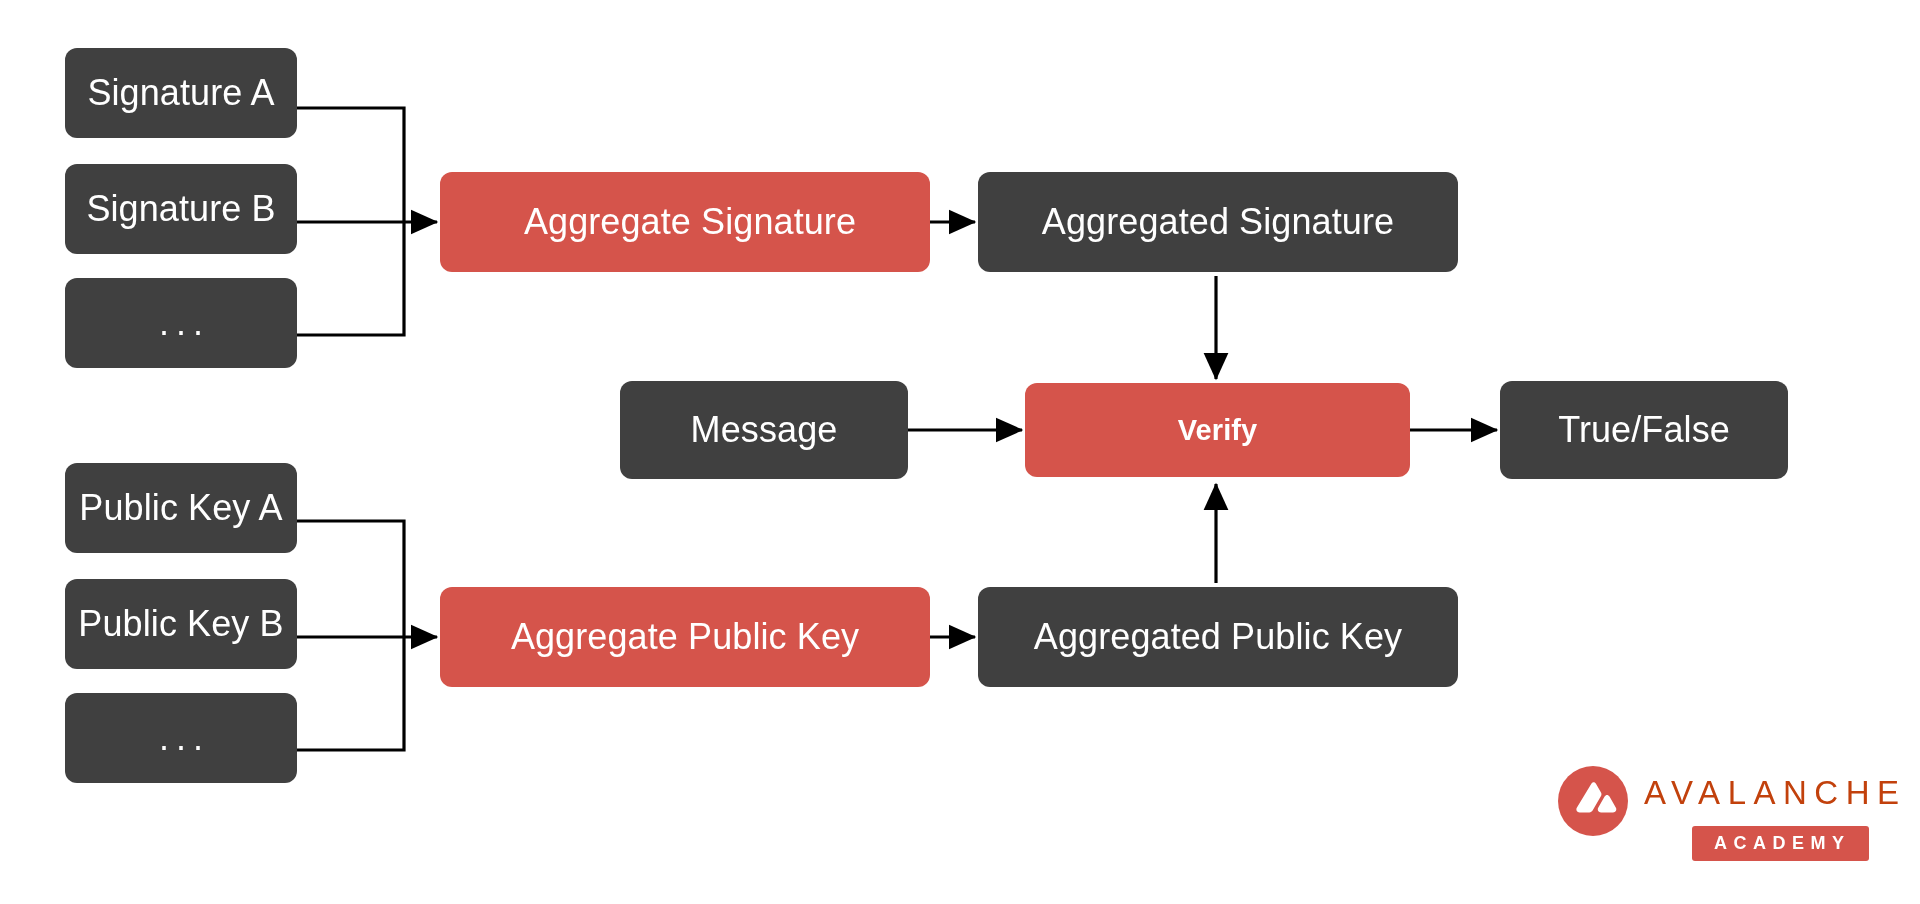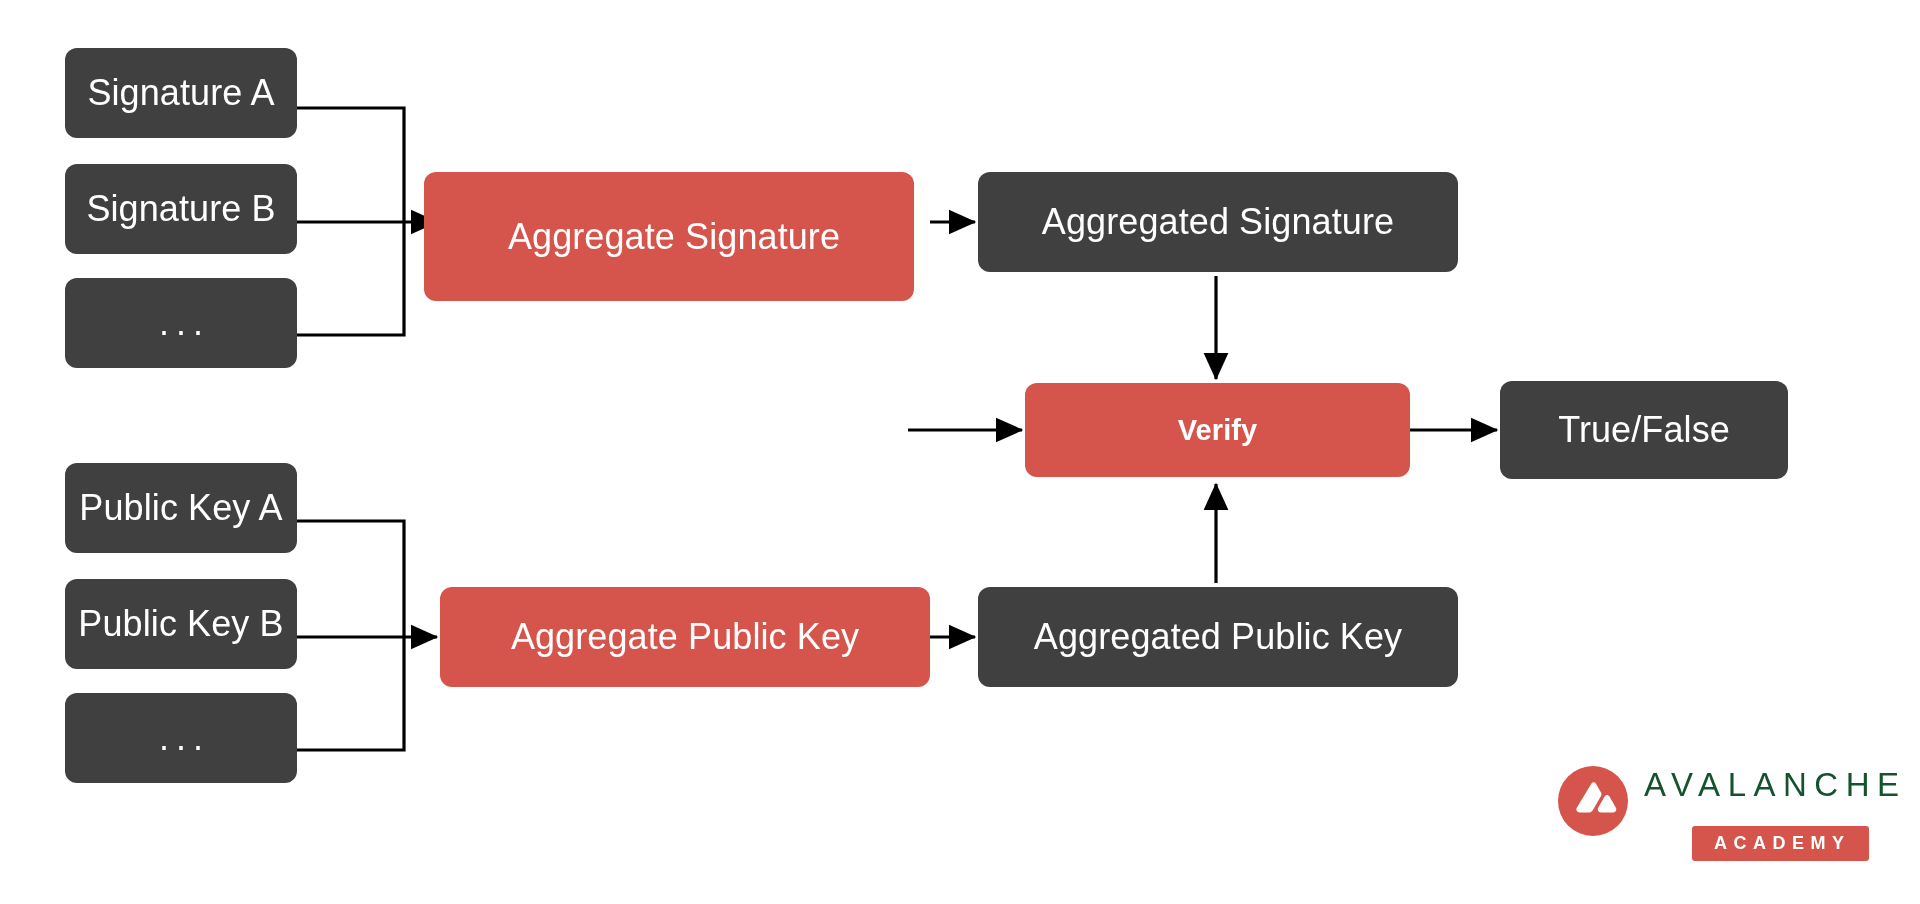--- a/index.html
+++ b/index.html
@@ -67,25 +67,25 @@
     top: 0;
     width: 70px;
     height: 70px;
     border-radius: 50%;
     background: #d5544b;
   }
   #logo .mark svg { display: block; }
   #logo .wordmark {
     position: absolute;
     left: 86px;
-    top: 2px;
+    top: 10px;
     font-size: 33px;
     font-weight: 400;
     letter-spacing: 7.5px;
-    color: #14532d;
+    color: #c2410c;
     line-height: 1;
     white-space: nowrap;
   }
   #logo .academy-badge {
     position: absolute;
     left: 134px;
     top: 60px;
     background: #d5544b;
     border-radius: 3px;
     padding: 8px 18px 8px 22px;
@@ -151,34 +151,35 @@
       <path d="M1410,430 L1497,430" marker-end="url(#arrow)"></path>
     </g>
   </svg>
 
   <div class="node blue" style="left:65px; top:48px; width:232px; height:90px;">Signature A</div>
 
   <div class="node blue" style="left:65px; top:164px; width:232px; height:90px;">Signature B</div>
 
   <div class="node blue dots" style="left:65px; top:278px; width:232px; height:90px;">...</div>
 
-  <div class="node red" style="left:424px; top:172px; width:490px; height:129px;padding-left:10px;">Aggregate Signature</div>
+  <div class="node red" style="left:440px; top:172px; width:490px; height:100px;padding-left:10px;">Aggregate Signature</div>
 
   <div class="node blue" style="left:978px; top:172px; width:480px; height:100px;">Aggregated Signature</div>
 
   <div class="node blue" style="left:65px; top:463px; width:232px; height:90px;">Public Key A</div>
 
   <div class="node blue" style="left:65px; top:579px; width:232px; height:90px;">Public Key B</div>
 
   <div class="node blue dots" style="left:65px; top:693px; width:232px; height:90px;">...</div>
 
   <div class="node blue" style="left:978px; top:587px; width:480px; height:100px;">Aggregated Public Key</div>
 
   <div class="node red" style="left:440px; top:587px; width:490px; height:100px;">Aggregate Public Key</div>
 
+  <div class="node blue" style="left:620px; top:381px; width:288px; height:98px;">Message</div>
 
   <div class="node red bold" style="left:1025px; top:383px; width:385px; height:94px;">Verify</div>
 
   <div class="node blue" style="left:1500px; top:381px; width:288px; height:98px;">True/False</div>
 
   <div id="logo">
     <div class="mark">
       <svg width="70" height="70" viewBox="0 0 70 70" xmlns="http://www.w3.org/2000/svg" aria-hidden="true">
         <path d="M35.6,16.8 C36.7,15.0 38.6,15.0 39.6,16.8 L47.0,29.8
                  C47.6,30.9 47.1,32.3 46.0,32.3 L38.3,32.3

